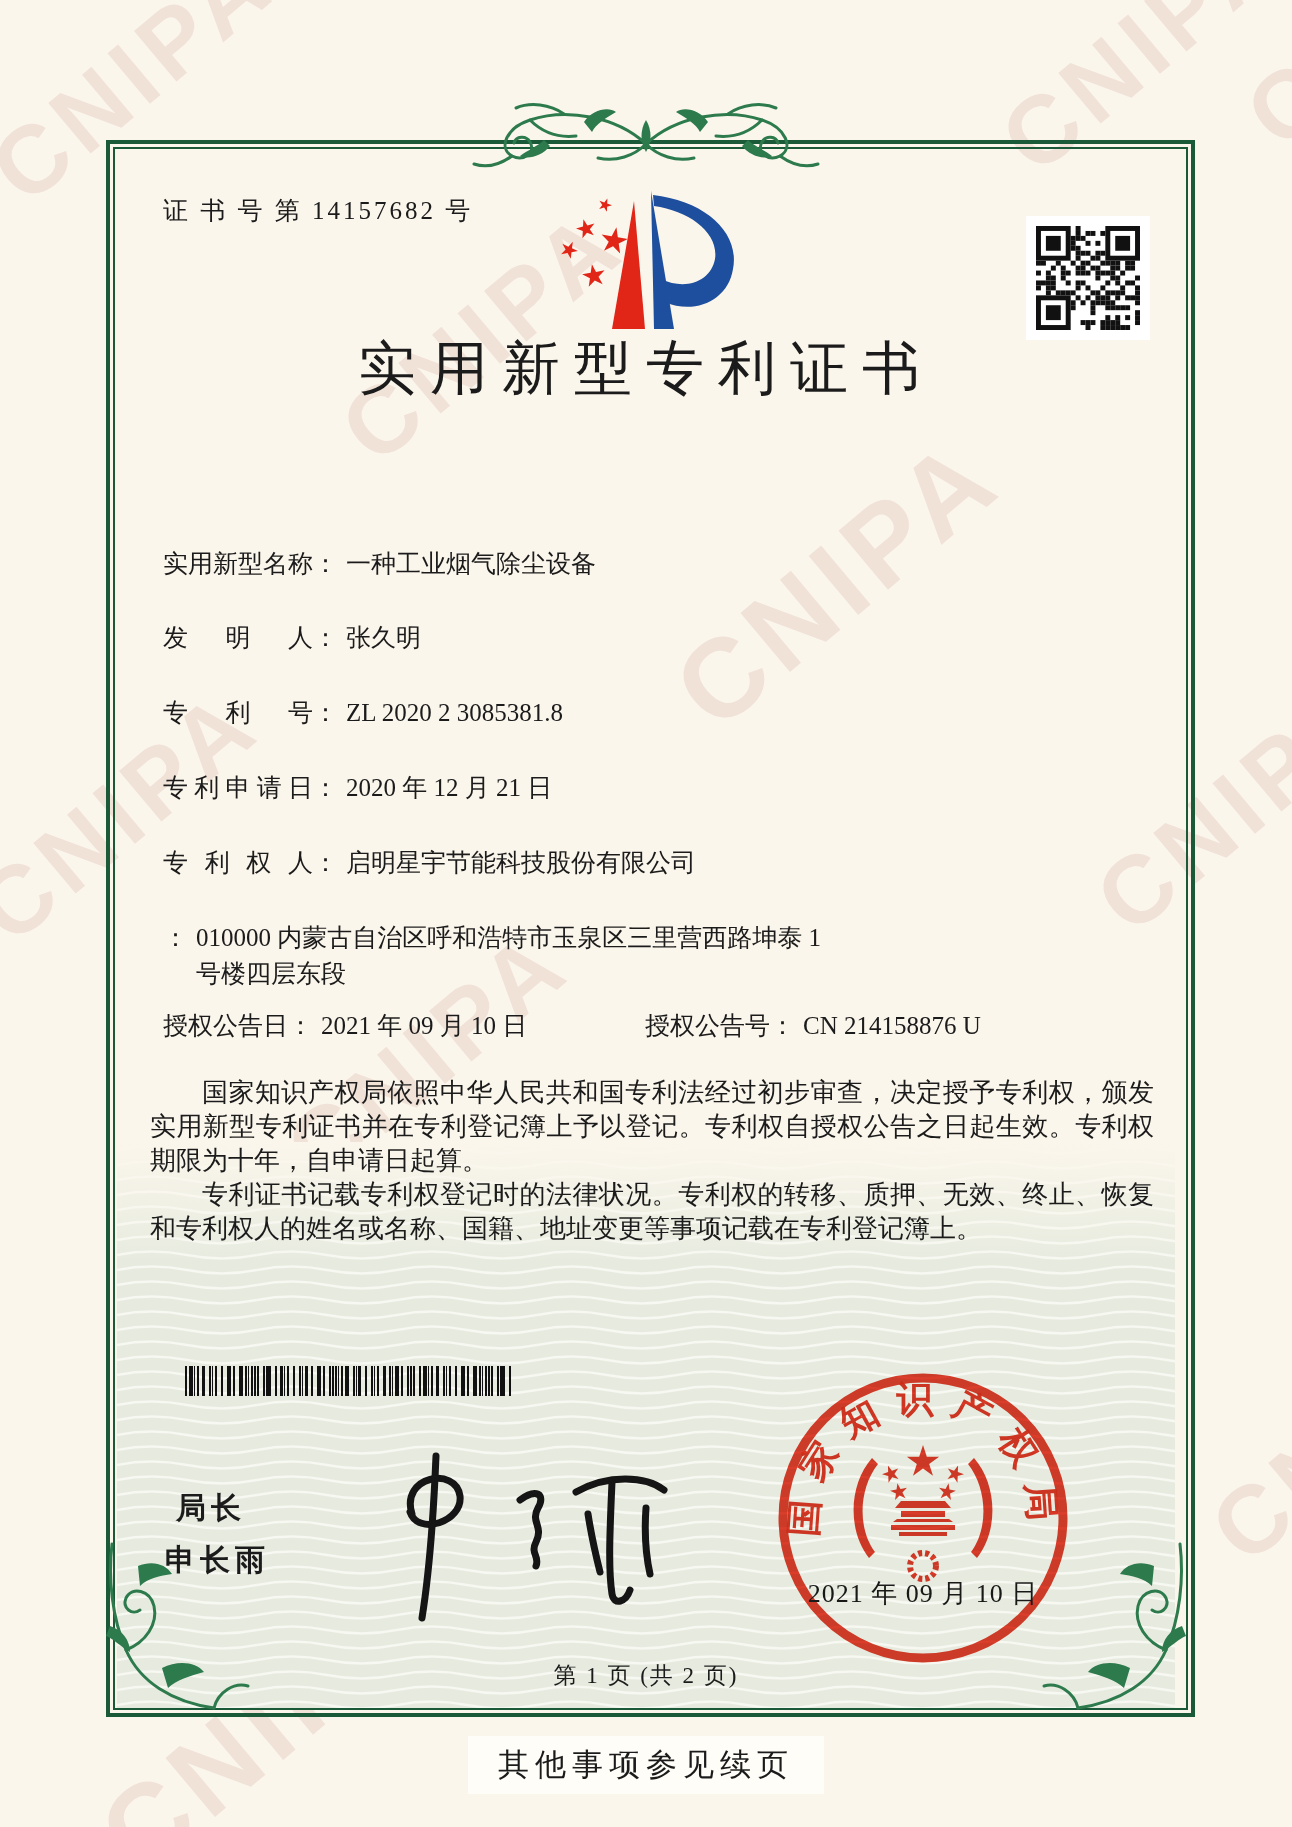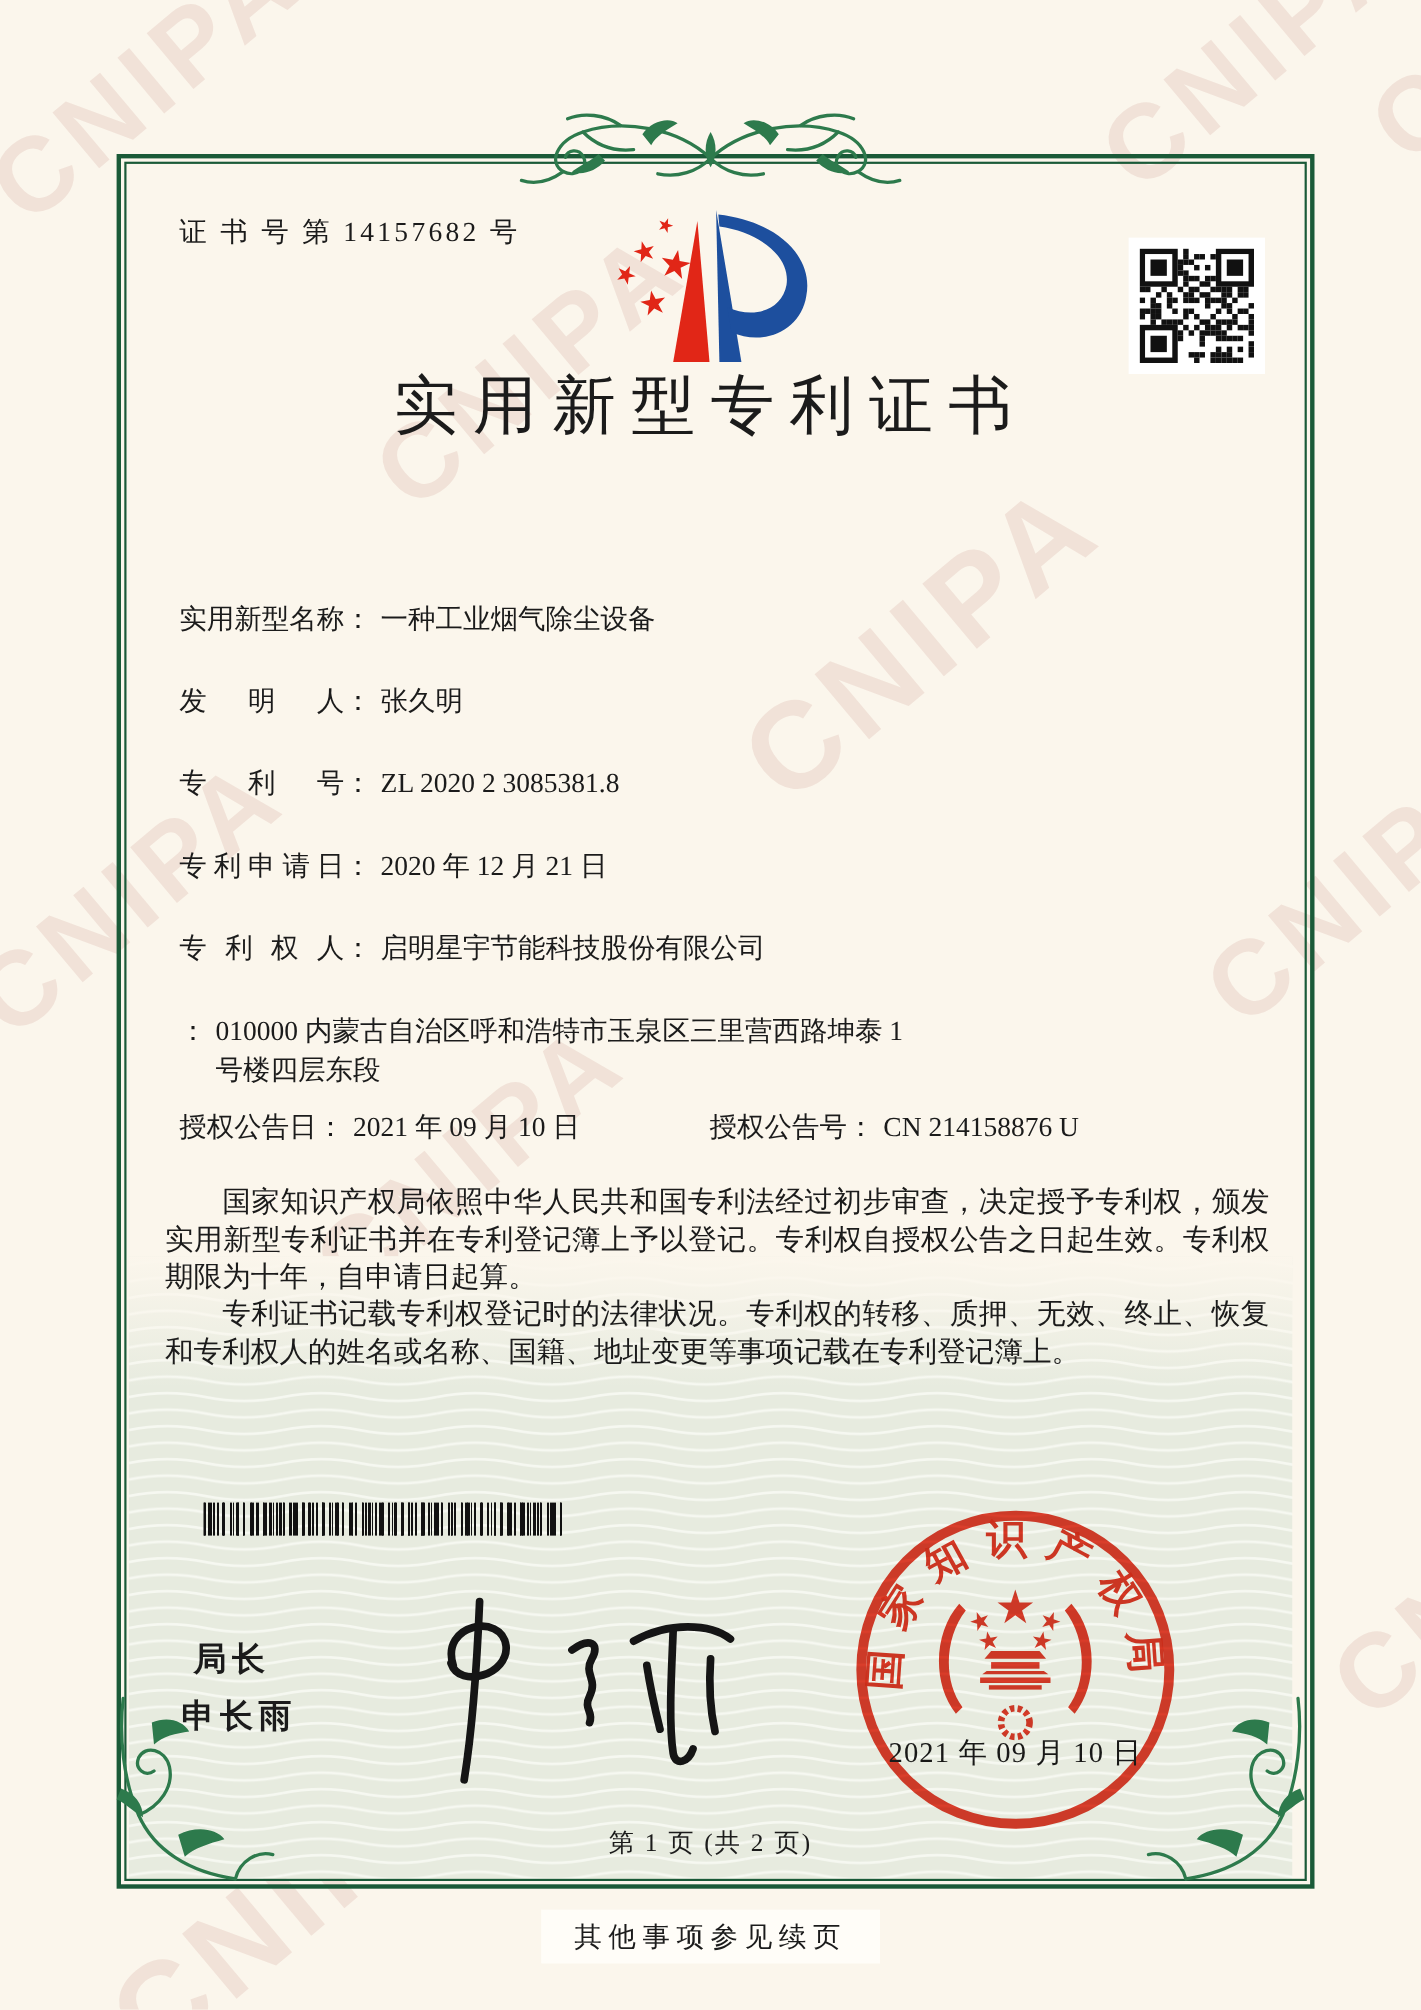--- a/index.html
+++ b/index.html
@@ -48,21 +48,21 @@
   .sig-name{left:165px;top:1540px;font-family:"Liberation Sans",sans-serif;
       font-weight:700;font-size:30px;letter-spacing:5px;z-index:3;}
   .signature{left:360px;top:1448px;z-index:3;}
   
   .seal{left:775px;top:1370px;width:296px;height:296px;z-index:5;mix-blend-mode:multiply;}
   .seal-date{position:absolute;left:0;right:0;top:206px;text-align:center;font-size:26px;
       color:#1a1a1a;letter-spacing:1px;z-index:6;}
   
   .pageno{left:0;right:0;top:1660px;text-align:center;font-size:23px;letter-spacing:2px;z-index:3;}
   .note-wrap{left:0;right:0;top:1736px;text-align:center;z-index:3;}
-  .note{display:inline-block;background:#fffdf8;padding:8px 30px;font-size:25px;letter-spacing:6px;}
+  .note{display:inline-block;background:#fffdf8;padding:8px 30px;font-size:31px;letter-spacing:6px;}
   .orn{z-index:4;}
 </style>
 </head>
 <body>
 
 <div class="page">
 
   <svg width="0" height="0" style="position:absolute" aria-hidden="true">
     <defs>
       <path id="star" d="M0,-1 L0.2245,-0.309 0.9511,-0.309 0.3633,0.118 0.5878,0.809 0,0.382 -0.5878,0.809 -0.3633,0.118 -0.9511,-0.309 -0.2245,-0.309 Z"></path>

